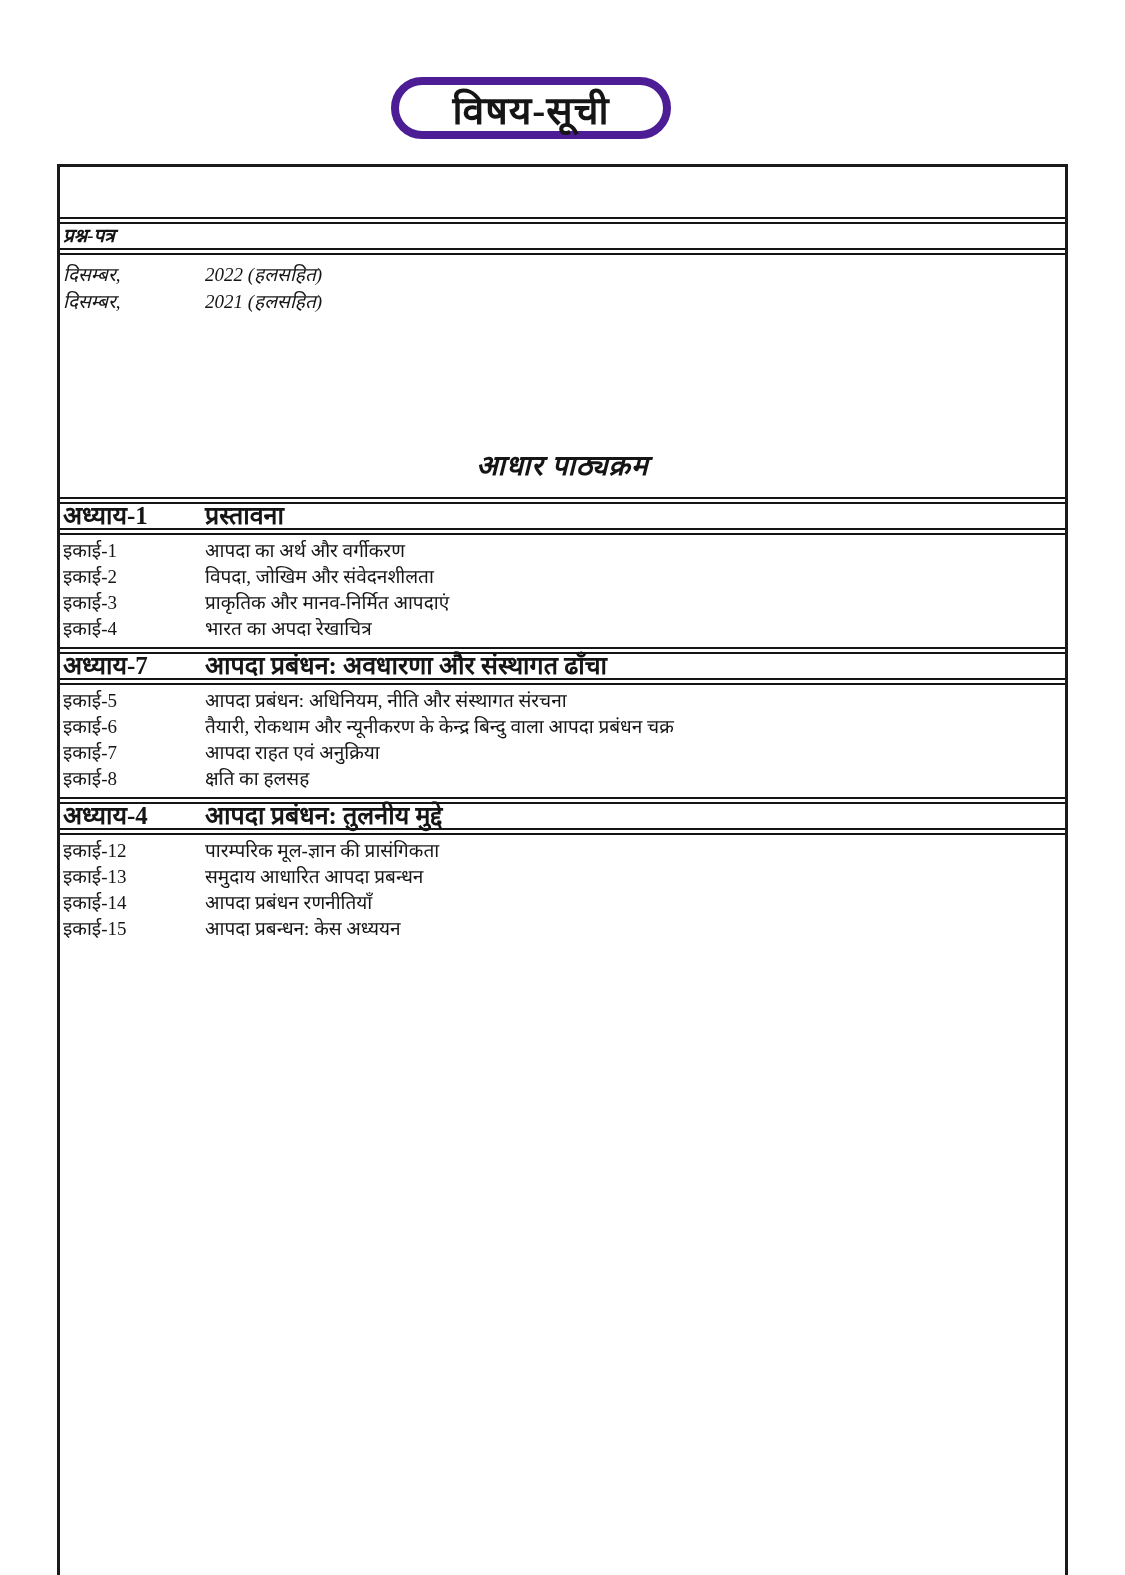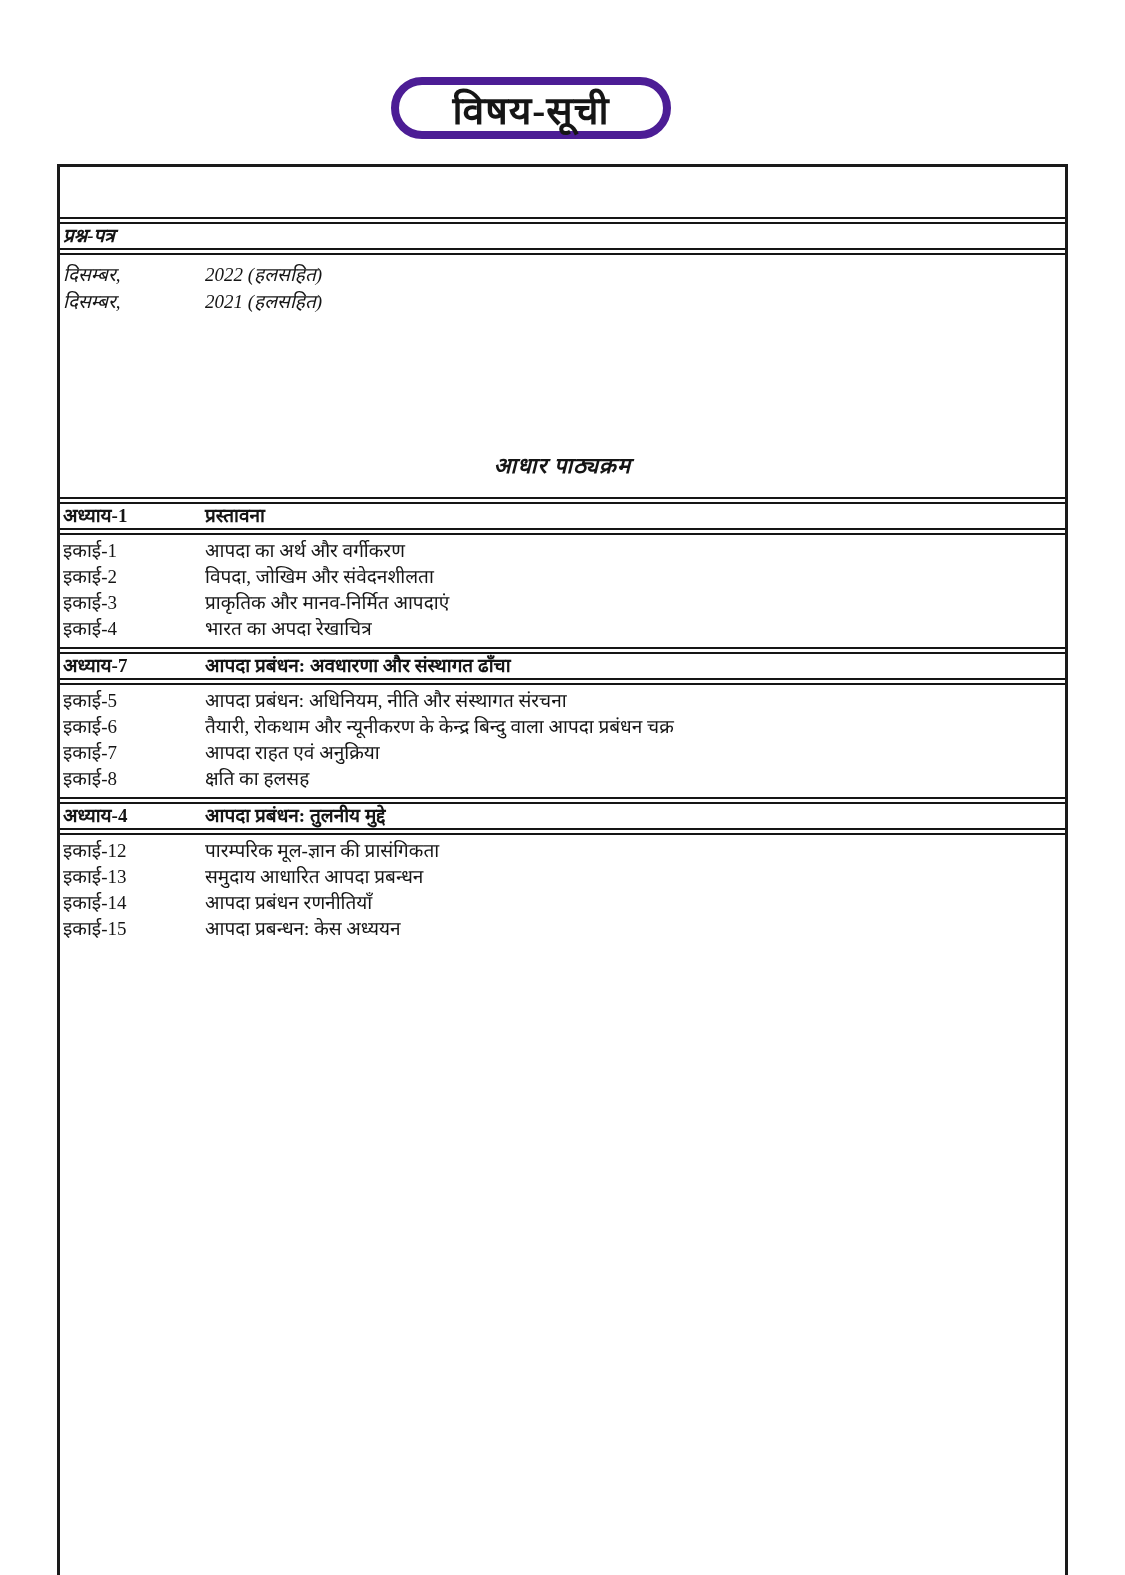--- a/index.html
+++ b/index.html
@@ -62,28 +62,28 @@
     padding-left: 3px;
   }
   .papers { padding-top: 6px; }
   .paper-row { font-style: italic; line-height: 27px; }
   .course-heading {
     margin-top: 130px;
     padding-bottom: 10px;
     text-align: center;
     font-weight: bold;
     font-style: italic;
-    font-size: 22px;
+    font-size: 28px;
     line-height: 42px;
     letter-spacing: 1px;
   }
   .chapter-row {
     font-weight: bold;
     line-height: 24px;
-    font-size: 19px;
+    font-size: 25px;
   }
   .units { padding: 3px 0 5px 0; }
   .unit-row { line-height: 26px; }
 </style>
 </head>
 <body>
 
 <div class="page">
 
   <div class="title-badge">

